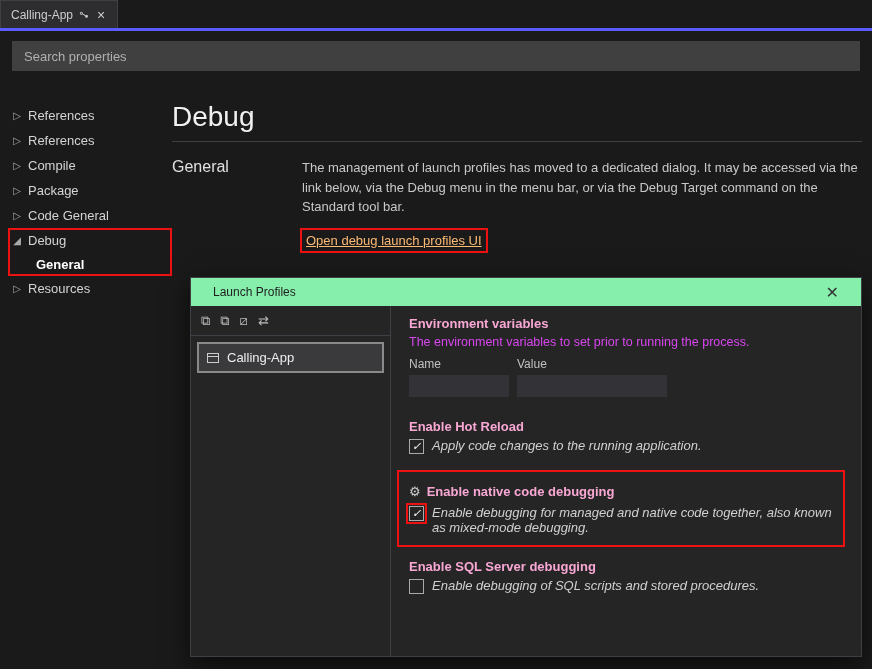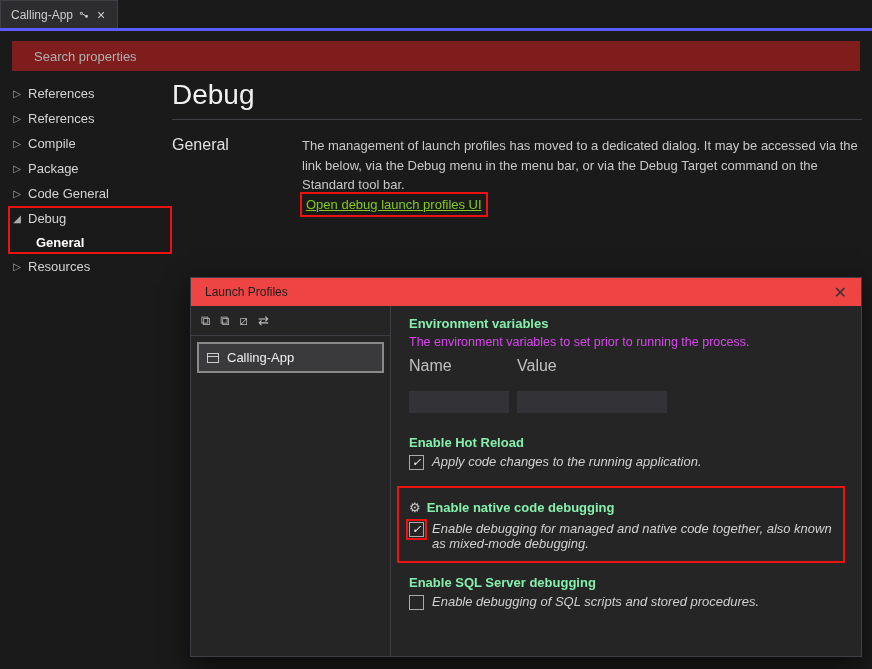--- a/index.html
+++ b/index.html
@@ -27,26 +27,26 @@
       border-top: 1px solid #3f3f46;
       border-left: 1px solid #3f3f46;
       border-right: 1px solid #3f3f46;
       font-size: 12px;
       color: #cccccc;
     }
     .tab-close { font-size: 14px; color: #cccccc; padding: 0 2px; cursor: pointer; }
     .pin-icon { font-size: 10px; transform: rotate(30deg); display:inline-block; }
     .accent-bar { height: 3px; background: #5b5bff; }
     .search-bar {
-      margin: 10px 12px 6px 12px;
-      background: #7f1d1d;
+      margin: 10px 12px 28px 12px;
+      background: #404040;
       height: 30px;
       display: flex;
       align-items: center;
-      padding: 0 22px;
+      padding: 0 12px;
       color: #b0b0b0;
       font-size: 13px;
     }
     .main-area {
       display: flex;
       height: calc(100% - 71px);
     }
     .sidebar {
       width: 172px;
       padding: 4px 0 0 8px;
@@ -88,51 +88,52 @@
       font-size: 28px;
       font-weight: 300;
       color: #f0f0f0;
       margin: 2px 0 8px 0;
     }
     .hr { border: none; border-top: 1px solid #3f3f46; margin-bottom: 16px; }
     .section-row { display: flex; }
     .section-label { width: 130px; font-size: 16px; color: #e0e0e0; }
     .section-body { flex: 1; font-size: 13px; color: #c8c8c8; line-height: 1.5; }
     .link {
-      color: #84cc16;
+      color: #fdba74;
       text-decoration: underline;
       cursor: pointer;
       display: inline-block;
+      margin-top: 14px;
     }
     .link-highlight {
       outline: 2px solid #e11;
       padding: 3px 4px;
       outline-offset: 0;
     }
     
     .dialog {
       position: absolute;
       left: 190px;
       top: 277px;
       width: 672px;
       height: 380px;
       background: #252526;
       border: 1px solid #3f3f46;
       box-shadow: 0 8px 24px rgba(0,0,0,0.6);
       display: flex;
       flex-direction: column;
     }
     .dialog-title {
-      background: #ef4444;
+      background: #86efac;
       color: #1e1e1e;
       height: 28px;
       display: flex;
       align-items: center;
       justify-content: space-between;
-      padding: 0 14px;
+      padding: 0 22px;
       font-size: 12px;
     }
     .dialog-close { font-size: 16px; cursor: pointer; color: #333; }
     .dialog-body { display: flex; flex: 1; overflow: hidden; }
     .dialog-left {
       width: 200px;
       border-right: 1px solid #3f3f46;
       display: flex;
       flex-direction: column;
     }
@@ -164,25 +165,25 @@
       flex: 1;
       padding: 10px 18px 10px 18px;
       overflow-y: auto;
       position: relative;
       font-size: 13px;
       color: #d0d0d0;
     }
     .dialog-right::-webkit-scrollbar { width: 14px; }
     .dialog-right::-webkit-scrollbar-track { background: #2d2d30; }
     .dialog-right::-webkit-scrollbar-thumb { background: #555; }
-    .field-heading { font-weight: 600; color: #86efac; margin-bottom: 4px; }
+    .field-heading { font-weight: 600; color: #f9a8d4; margin-bottom: 4px; }
     .field-desc { color: #d946ef; margin-bottom: 8px; font-size: 12.5px; }
     .env-table { display: flex; gap: 8px; margin-bottom: 22px; }
     .env-col { display: flex; flex-direction: column; }
-    .env-col .col-label { font-size: 16px; color: #c0c0c0; margin-bottom: 16px; }
+    .env-col .col-label { font-size: 12px; color: #c0c0c0; margin-bottom: 4px; }
     .env-input { background: #333337; height: 22px; border: none; width: 100px; }
     .env-input.wide { width: 150px; }
     .cb-row { display: flex; align-items: flex-start; gap: 8px; margin-bottom: 18px; font-style: italic; }
     .cb {
       width: 15px; height: 15px; border: 1px solid #aaa; display:inline-flex;
       align-items: center; justify-content: center; font-size: 11px; color: #fff;
       flex-shrink: 0; margin-top: 1px; cursor: pointer;
     }
     .cb.checked::after { content: "✓"; }
     .gear { font-size: 13px; color: #ccc; margin-right: 6px; }

